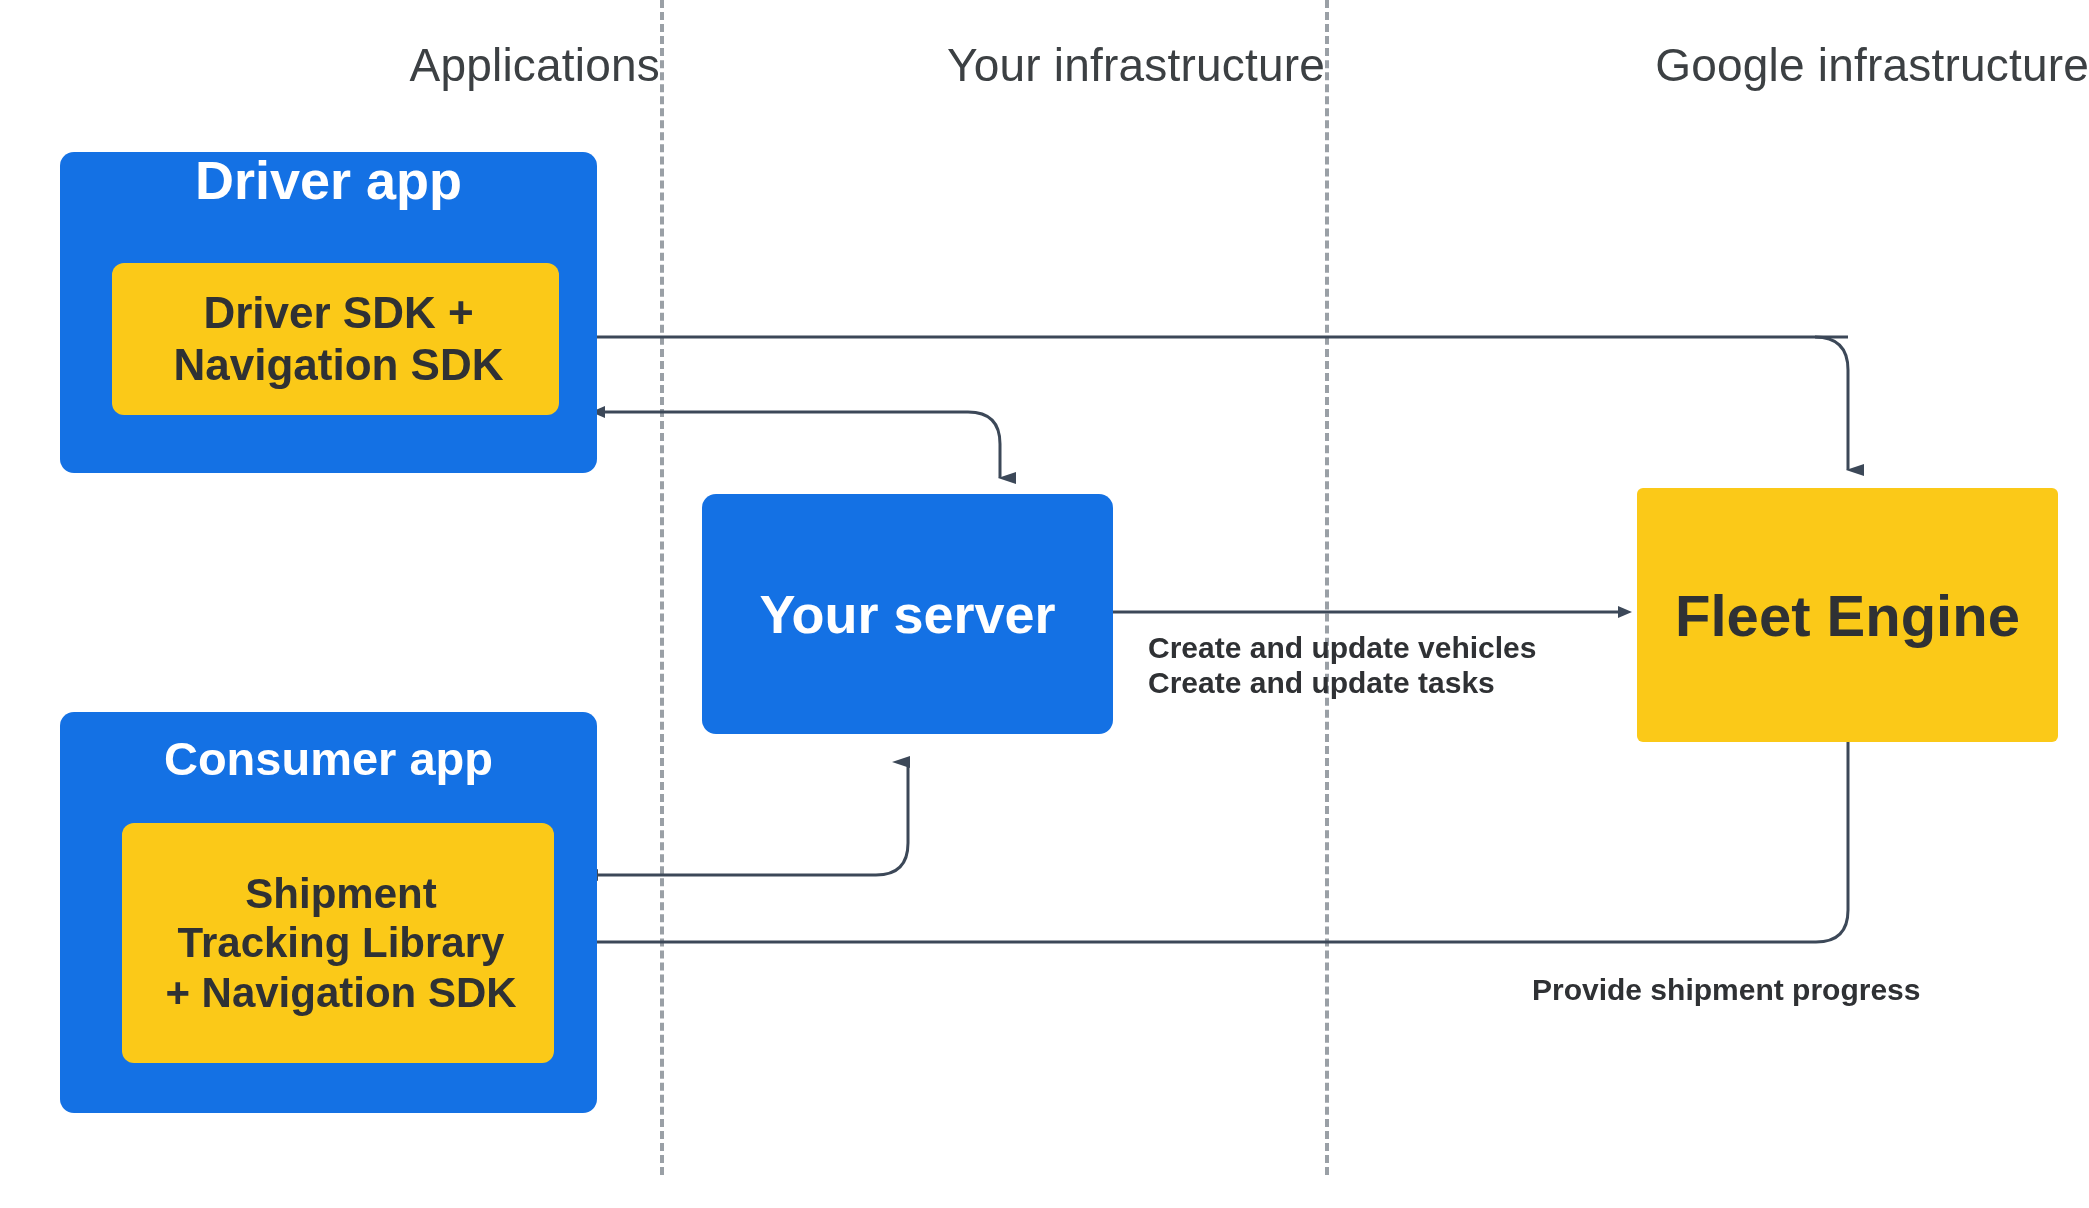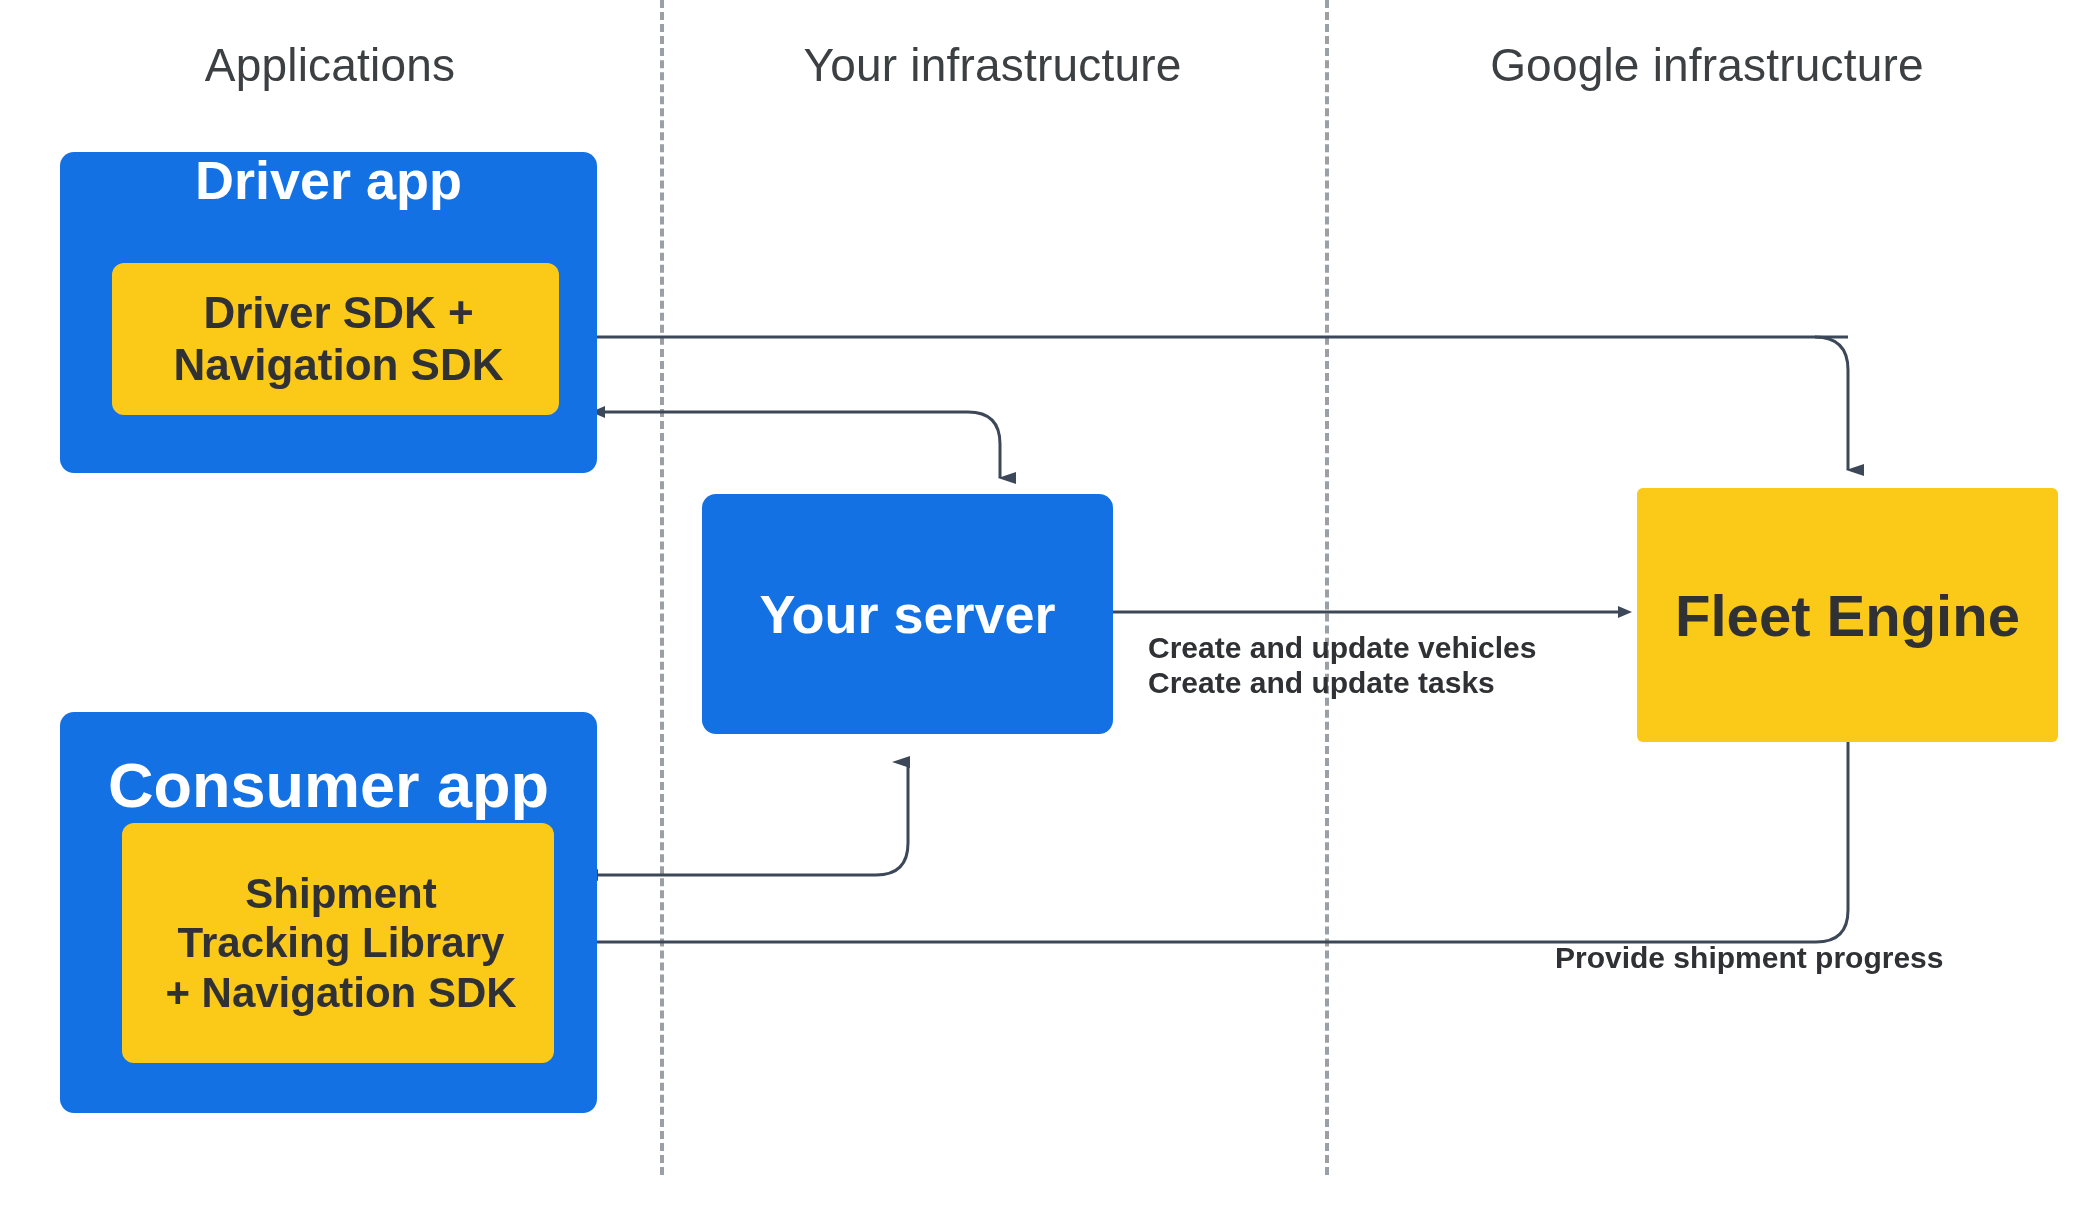--- a/index.html
+++ b/index.html
@@ -14,21 +14,21 @@
   .divider{
     position:absolute;top:0;width:0;height:1175px;
     border-left:4px dashed #9aa0a6;
   }
   #divider-1{left:660px;}
   #divider-2{left:1325px;}
 
   .col-header{
     position:absolute;top:38px;
     font-size:46px;font-weight:400;color:#3c4043;
-    text-align:center;white-space:nowrap;letter-spacing:.2px;
+    text-align:right;white-space:nowrap;letter-spacing:.2px;
   }
   #header-applications{left:0;width:660px;}
   #header-your-infrastructure{left:660px;width:665px;}
   #header-google-infrastructure{left:1325px;width:764px;}
 
   .app-box{
     position:absolute;background:#1471E4;border-radius:14px;
     display:flex;flex-direction:column;align-items:center;
   }
   .app-title{
@@ -39,21 +39,21 @@
     position:absolute;background:#FBC918;border-radius:12px;
     display:flex;align-items:center;justify-content:center;
     text-align:center;color:#2f3134;font-weight:bold;line-height:1.18;padding-left:6px;
   }
 
   #driver-app{left:60px;top:152px;width:537px;height:321px;}
   #driver-app .app-title{font-size:54px;}
   #driver-sdk-box{left:112px;top:263px;width:441px;height:152px;font-size:44px;}
 
   #consumer-app{left:60px;top:712px;width:537px;height:401px;}
-  #consumer-app .app-title{margin-top:40px;font-size:63px;}
+  #consumer-app .app-title{margin-top:22px;font-size:47px;}
   #shipment-tracking-box{left:122px;top:823px;width:426px;height:240px;font-size:42px;}
 
   #your-server-box{
     position:absolute;left:702px;top:494px;width:411px;height:240px;
     background:#1471E4;border-radius:14px;
     display:flex;align-items:center;justify-content:center;
   }
   #your-server-box .app-title{font-size:54px;}
 
   #fleet-engine-box{
@@ -64,21 +64,21 @@
   #fleet-engine-label{
     color:#2f3134;font-size:58px;font-weight:bold;white-space:nowrap;
   }
 
   .edge-label{
     position:absolute;color:#2f3134;font-weight:bold;
     font-size:30px;line-height:1.17;white-space:nowrap;
   }
   #label-provide-location-updates{left:1543px;top:268px;}
   #label-create-update{left:1148px;top:630px;}
-  #label-provide-shipment-progress{left:1532px;top:940px;margin-left:23px;}
+  #label-provide-shipment-progress{left:1532px;top:972px;}
 
   #connectors{position:absolute;left:0;top:0;width:2089px;height:1208px;
               overflow:visible;pointer-events:none;}
 </style>
 </head>
 <body>
 
 <div id="stage">
 
   <div class="divider" id="divider-1"></div>

